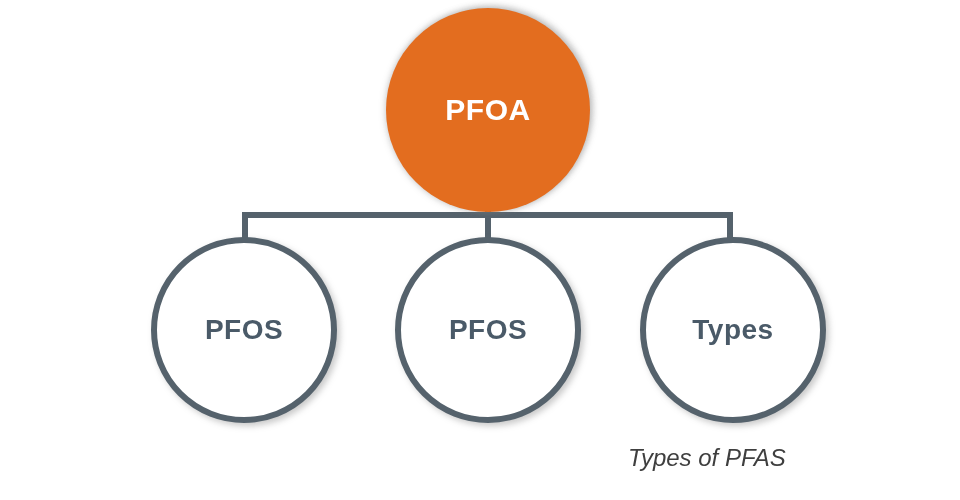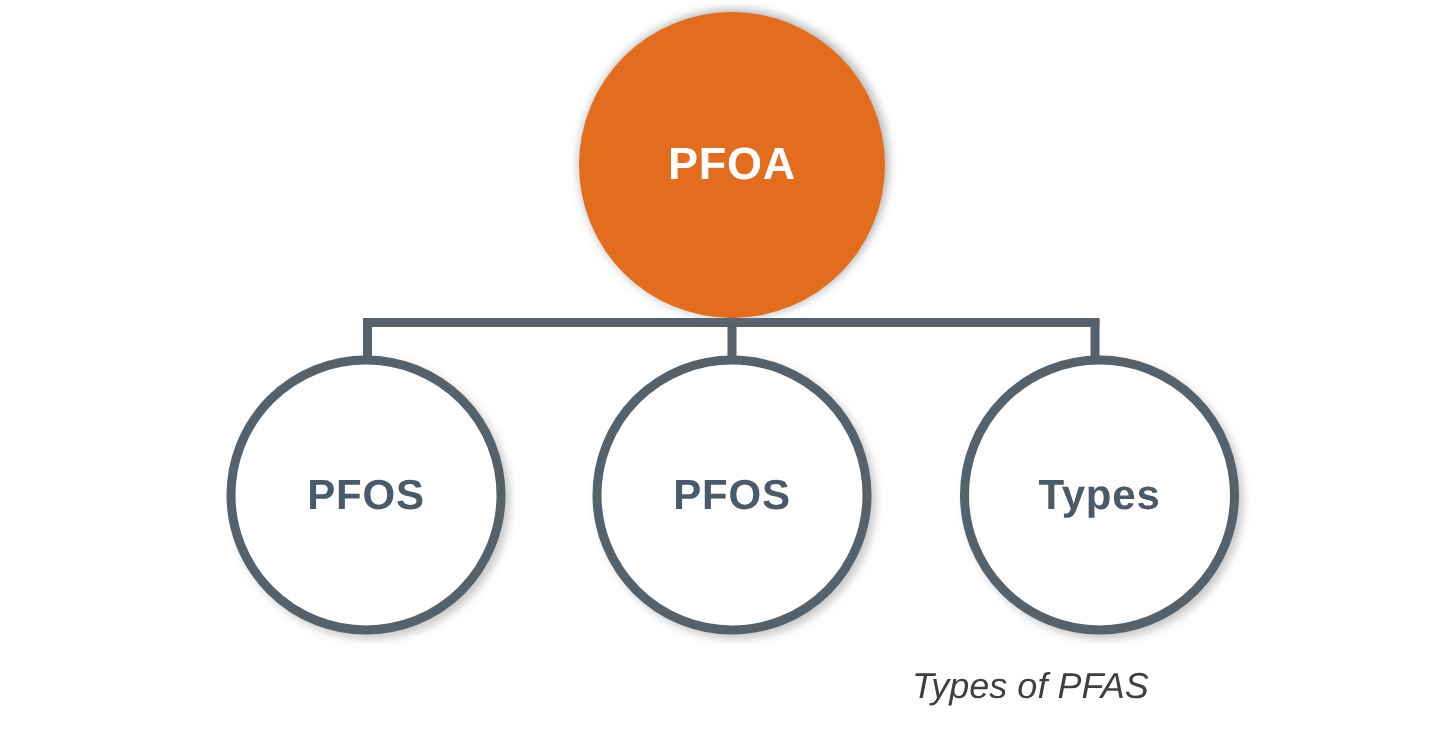--- a/index.html
+++ b/index.html
@@ -57,21 +57,21 @@
     position: absolute;
     background: var(--color-line, #55626C);
     z-index: 1;
   }
   .conn-h       { left: 242px; top: 212px; width: 491px; height: 6px; border-radius: 2px; }
   .conn-v-left  { left: 242px; top: 212px; width: 6px;  height: 28px; }
   .conn-v-mid   { left: 485px; top: 200px; width: 6px;  height: 40px; }
   .conn-v-right { left: 727px; top: 212px; width: 6px;  height: 28px; }
   .caption {
     position: absolute;
-    left: 608px;
+    left: 628px;
     top: 444px;
     font-size: 24px;
     font-style: italic;
     font-weight: 500;
     color: var(--color-caption-text, #3F3F3F);
     white-space: nowrap;
     z-index: 2;
   }
 </style>
 </head>

